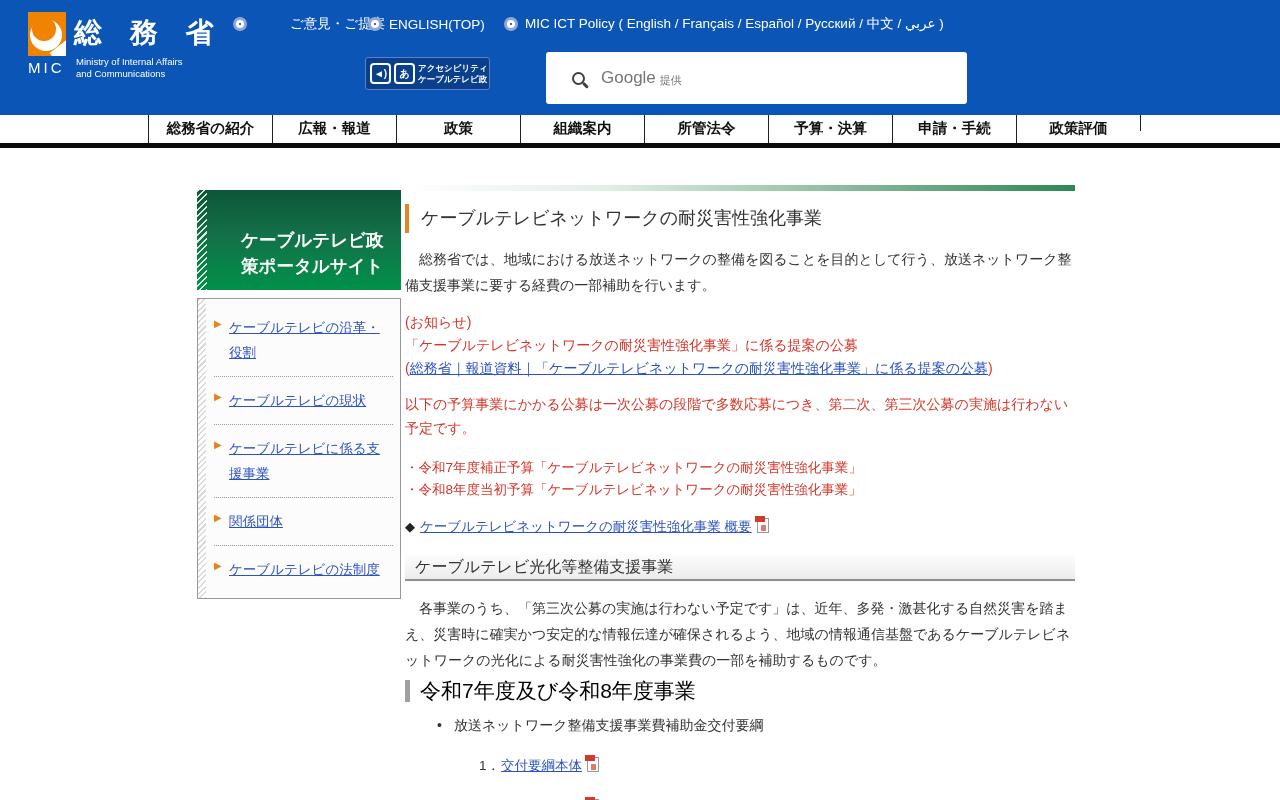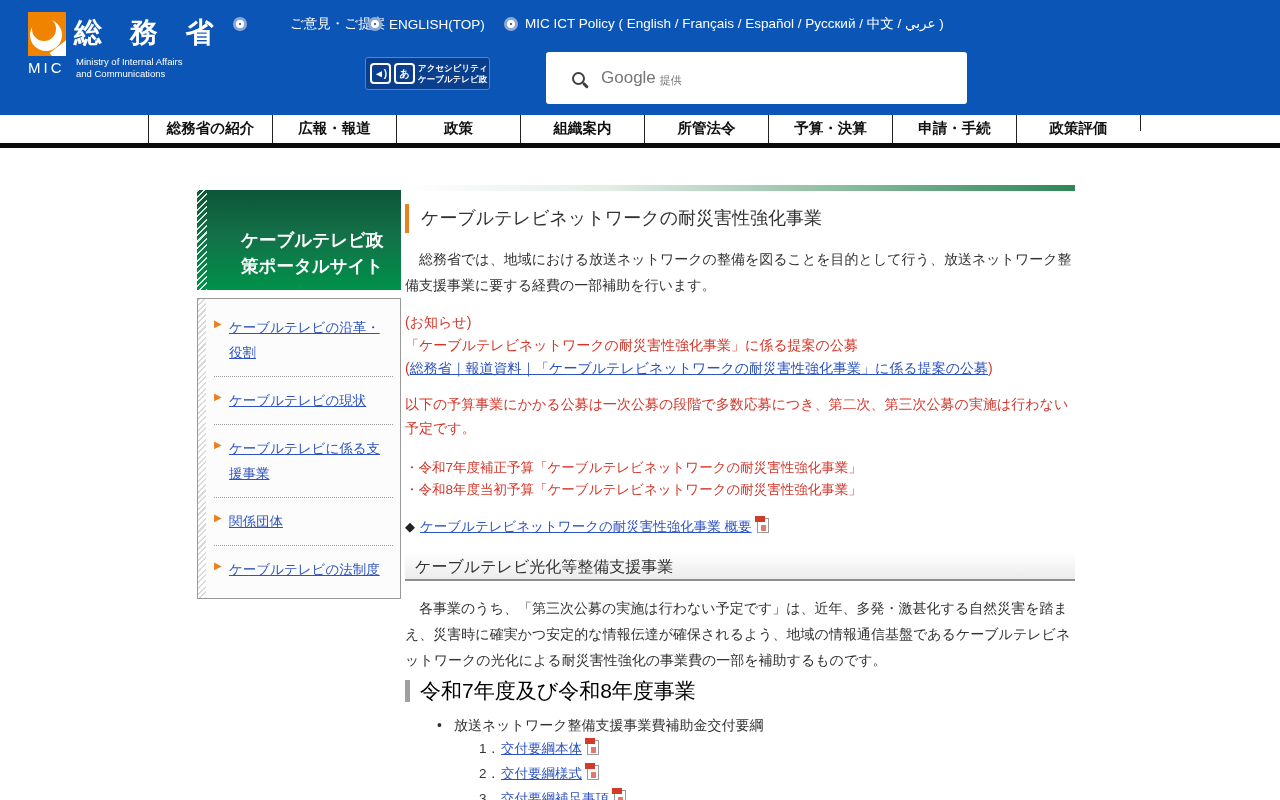--- a/index.html
+++ b/index.html
@@ -65,21 +65,21 @@
   .in-link { color:#2d53c0; text-decoration:underline; cursor:pointer; }
   .warn { margin-top:12px; font-size:14px; line-height:24px; }
   .budget { margin-top:17px; font-size:13.5px; line-height:22px; }
   .overview { margin-top:17px; font-size:13.5px; }
   .diamond { color:#222; margin-right:5px; font-size:13px; }
   .sec-head { margin-top:18px; height:27px; line-height:25px; background:linear-gradient(180deg,#fdfdfd 0%,#ececec 100%); border-bottom:2px solid #8f8f8f; padding-left:10px; font-size:16px; color:#333; }
   .p2 { margin-top:14px; }
   .sub-head { margin-top:7px; border-left:5px solid #a0a0a0; padding-left:10px; font-size:21px; line-height:22px; color:#000000; }
   .bullet-line { margin-top:13px; margin-left:32px; font-size:14px; line-height:20px; }
   .bullet-line::before { content:"•"; margin-right:12px; color:#333; }
-  .doc-line { margin-left:74px; font-size:13.5px; line-height:23px; margin-top:2px; }
+  .doc-line { margin-left:74px; font-size:13.5px; line-height:23px; margin-top:19px; }
   .doc-line:first-of-type { margin-top:12px; }
   .doc-num { color:#333; margin-right:1px; }
 
   .pdf { display:inline-block; width:12px; height:15px; background:#fff; border:1px solid #9a9a9a; position:relative; vertical-align:-2px; margin-left:5px; }
   .pdf::before { content:""; position:absolute; left:-3px; top:-3px; width:10px; height:6px; background:#d23b2a; }
   .pdf::after { content:""; position:absolute; left:3px; top:6px; width:5px; height:6px; background:#e07a6e; }
 </style>
 </head>
 <body>
 

